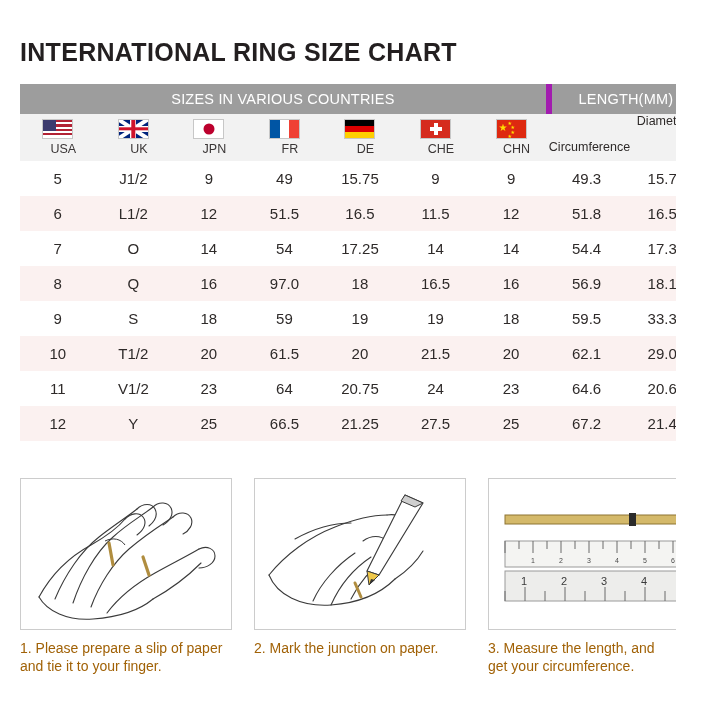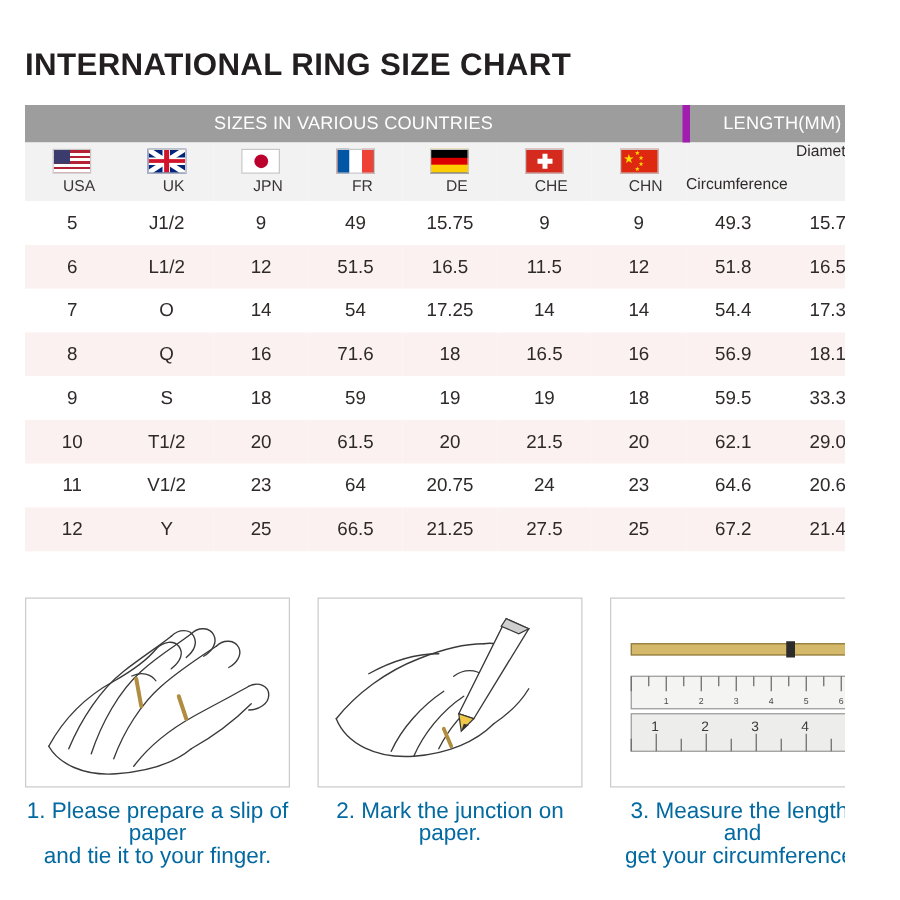--- a/index.html
+++ b/index.html
@@ -131,24 +131,24 @@
   }
   .panel { width: 212px; }
   .panel .box {
     width: 212px; height: 152px;
     border: 1px solid #cccccc;
     background: #ffffff;
     overflow: hidden;
   }
   .panel .cap {
     margin-top: 9px;
-    font-size: 18px;
+    font-size: 14px;
     line-height: 18px;
-    color: #0369a1;
-    text-align: center;
+    color: #a16207;
+    text-align: left;
   }
 </style>
 </head>
 <body>
 
 <div id="page">
 
   <div class="title">INTERNATIONAL RING SIZE CHART</div>
 
   <div class="chart">
@@ -265,21 +265,21 @@
           <td>17.25</td>
           <td>14</td>
           <td>14</td>
           <td>54.4</td>
           <td>17.3</td>
         </tr>
         <tr>
           <td>8</td>
           <td>Q</td>
           <td>16</td>
-          <td>71.6</td>
+          <td>97.0</td>
           <td>18</td>
           <td>16.5</td>
           <td>16</td>
           <td>56.9</td>
           <td>18.1</td>
         </tr>
         <tr>
           <td>9</td>
           <td>S</td>
           <td>18</td>

